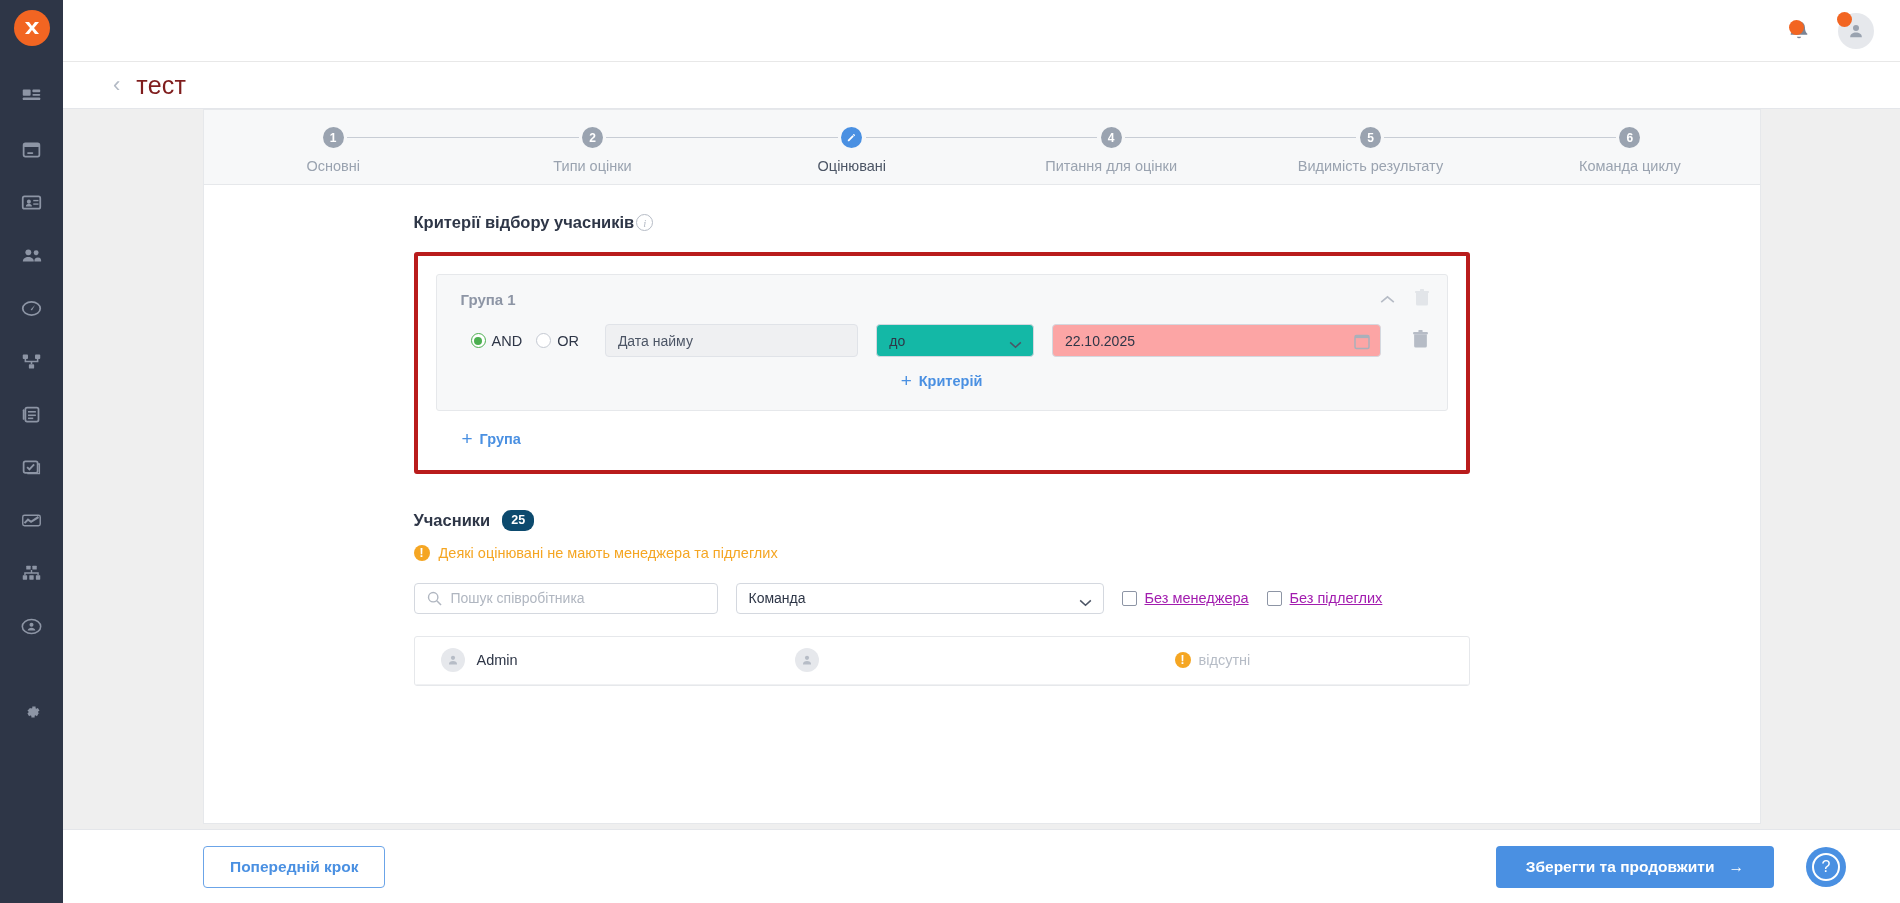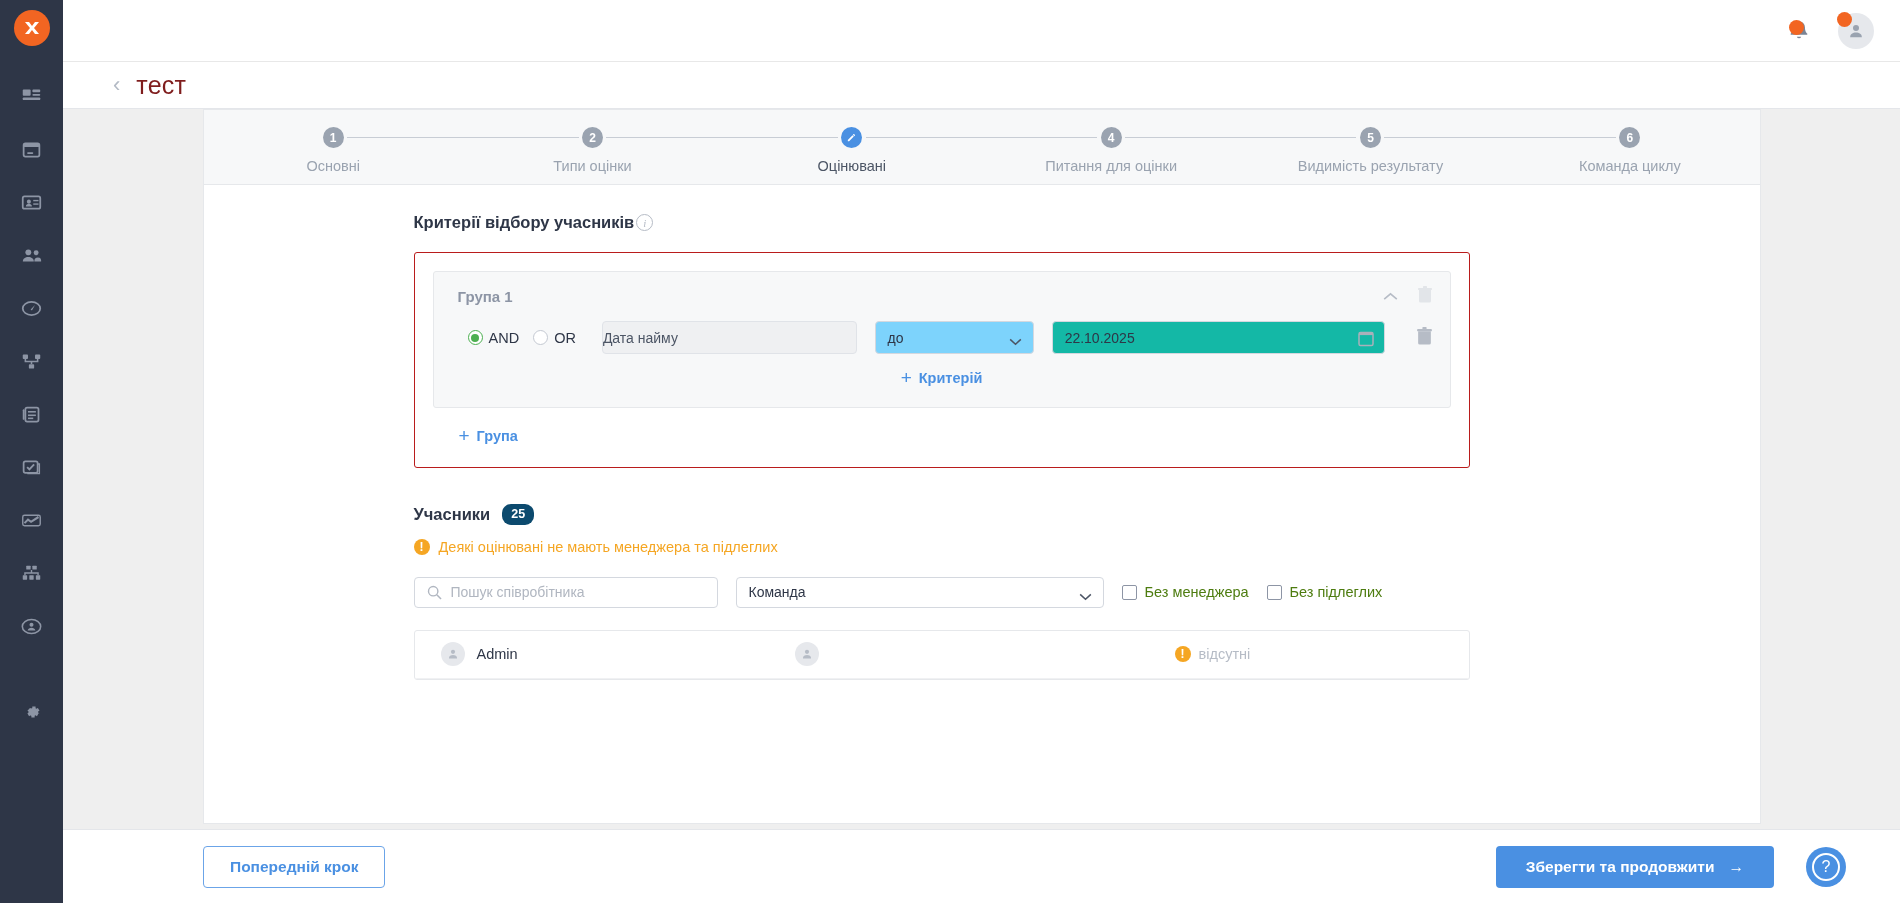--- a/index.html
+++ b/index.html
@@ -157,21 +157,21 @@
     border: 1.3px solid #b6bcc6; color: #b6bcc6;
     font-size: 11px; font-style: italic;
     display: flex; align-items: center; justify-content: center;
     font-family: "Liberation Serif", serif;
     cursor: pointer;
   }
 
   
   .criteria-box {
     margin: 0 290px 0 210px;
-    border: 1px solid #b91c1c;
+    border: 4px solid #b91c1c;
     background: #fff;
     border-radius: 3px;
     padding: 18px;
   }
   .group-box {
     border: 1px solid #e6e8eb;
     background: #f7f8f9;
     border-radius: 3px;
   }
   .group-header {
@@ -195,36 +195,36 @@
     display: flex; align-items: center; justify-content: center;
   }
   .radio-item.selected .radio-circle { border-color: #4caf50; }
   .radio-dot { width: 8px; height: 8px; border-radius: 50%; background: #4caf50; }
   .radio-label { font-size: 14.5px; color: #2e3647; }
 
   .field-disabled {
     width: 268px; height: 33px;
     background: #eff0f2; border: 1px solid #e0e3e8;
     border-radius: 4px;
-    display: flex; align-items: center; padding: 0 0;
+    display: flex; align-items: center; padding: 0 12px;
     font-size: 14px; color: #4c5565;
   }
   .field-select {
     position: relative;
     width: 166px; height: 33px;
-    background: #7dd3fc; border: 1px solid #d4d8df;
+    background: #14b8a6; border: 1px solid #d4d8df;
     border-radius: 4px;
     display: flex; align-items: center; padding: 0 12px;
     font-size: 14px; color: #2e3647; cursor: pointer;
   }
   .field-select .caret { position: absolute; right: 11px; top: 11px; }
   .field-date {
     position: relative;
     width: 349px; height: 33px;
-    background: #14b8a6; border: 1px solid #d4d8df;
+    background: #fca5a5; border: 1px solid #d4d8df;
     border-radius: 4px;
     display: flex; align-items: center; padding: 4px 12px;
     font-size: 14px; color: #2e3647;
   }
   .field-date .cal { position: absolute; right: 10px; top: 8px; cursor: pointer; }
   .row-trash { margin-left: 14px; cursor: pointer; }
 
   .add-criteria-row { display: flex; justify-content: center; padding: 14px 0 20px 0; }
   .link-btn {
     display: flex; align-items: center; gap: 7px;
@@ -281,21 +281,21 @@
     background: #fff;
     display: flex; align-items: center; padding: 0 12px;
     font-size: 14px; color: #2e3647; cursor: pointer;
   }
   .team-select .caret { position: absolute; right: 11px; top: 10px; }
   .check-item { display: flex; align-items: center; gap: 8px; cursor: pointer; }
   .checkbox {
     width: 15px; height: 15px; border: 1.6px solid #8d95a5;
     border-radius: 2px; background: #fff;
   }
-  .check-label { font-size: 14.5px; color: #4d7c0f; }
+  .check-label { font-size: 14.5px; color: #a21caf; text-decoration: underline; }
 
   
   .emp-table {
     margin: 22px 290px 0 210px;
     border: 1px solid #e6e8eb;
     border-radius: 3px;
     background: #fff;
     overflow: hidden;
   }
   .table-head {

